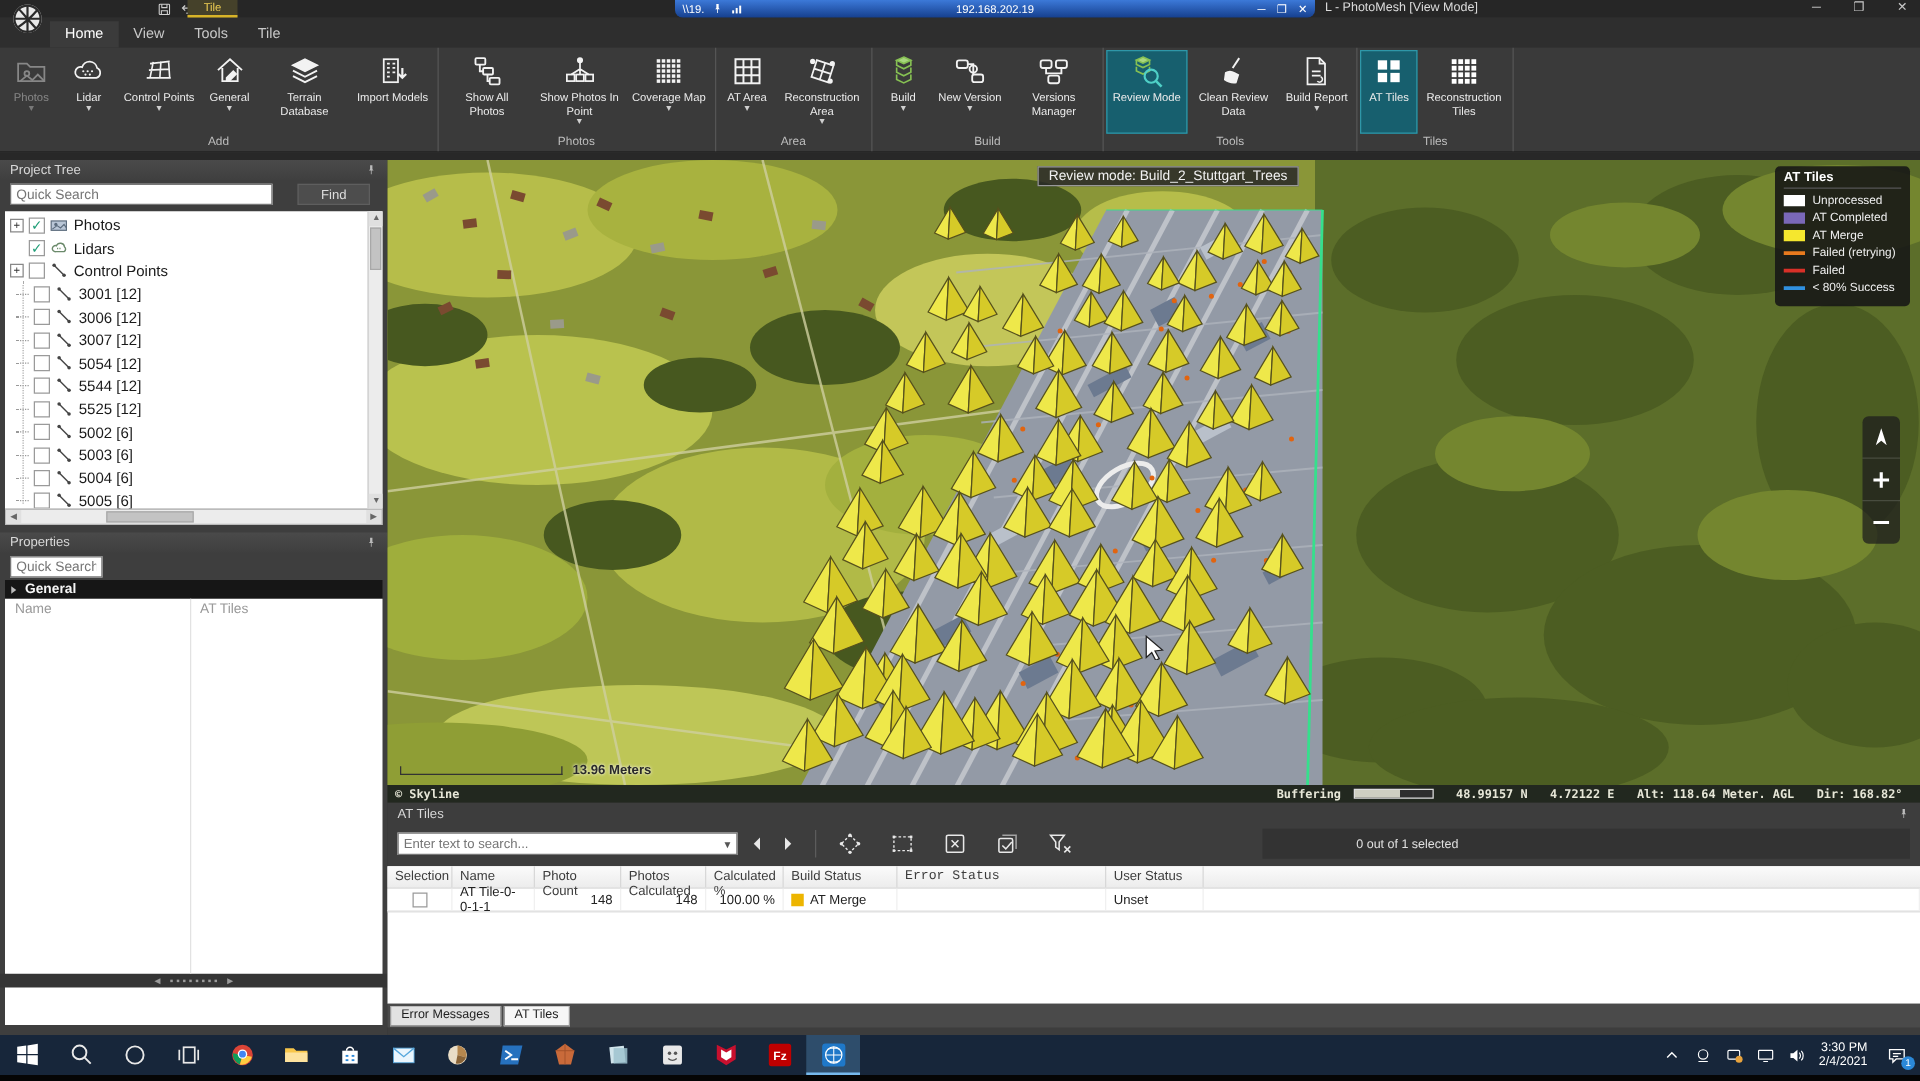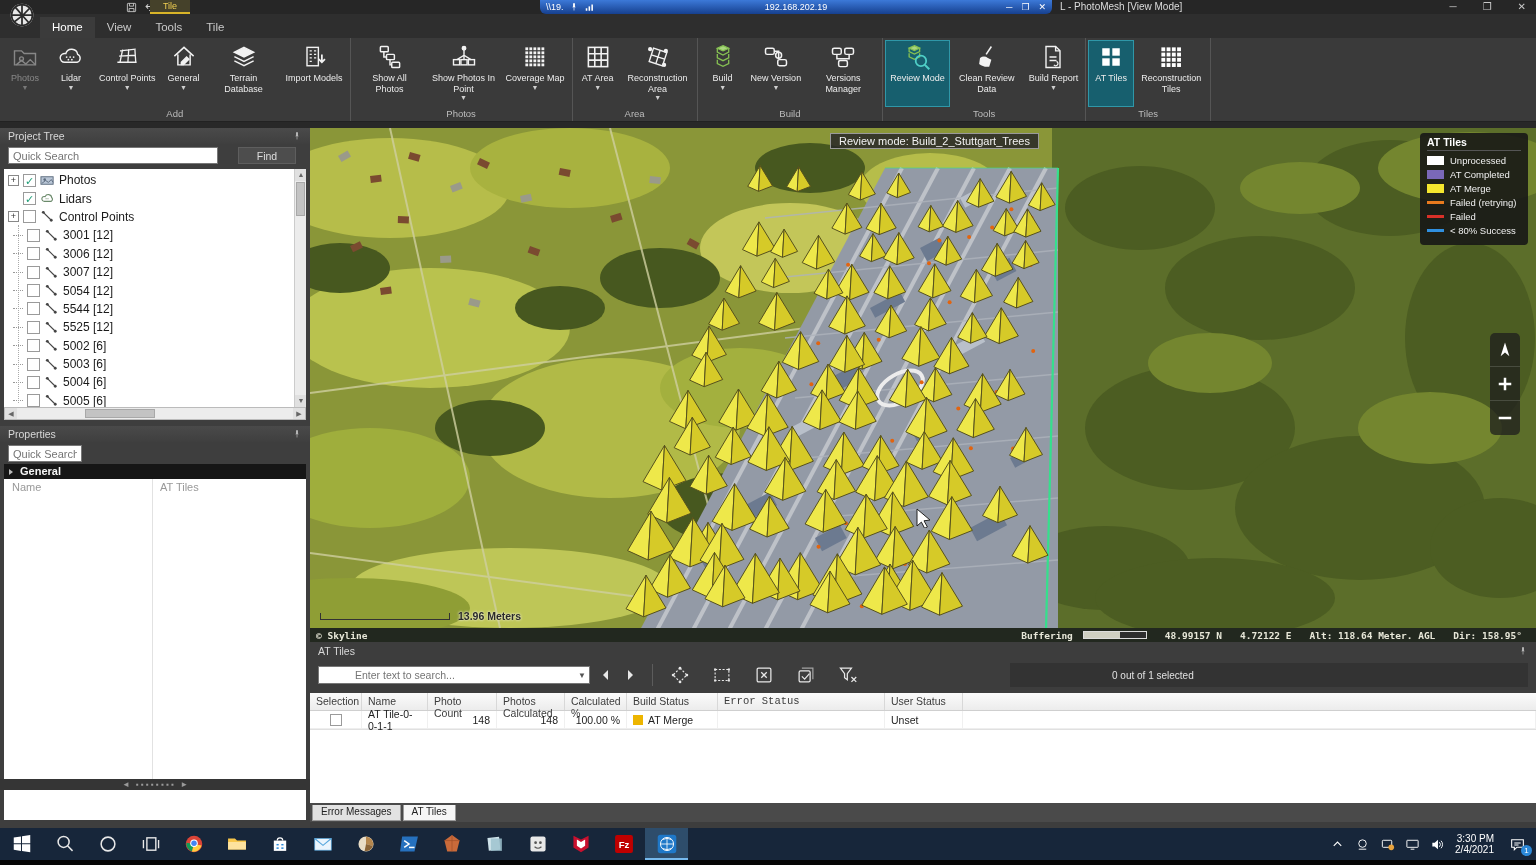--- a/index.html
+++ b/index.html
@@ -111,27 +111,27 @@
   #buffer-bar{width:64px;height:8px;border:1px solid #ddd;background:#2e2e2e;position:relative;}
   #buffer-bar .fill{position:absolute;left:0;top:0;bottom:0;width:58%;background:#cfcfc2;}
   #map-cursor{position:absolute;left:606px;top:380px;width:16px;height:20px;z-index:8;}
 
   
   #bottompanel{position:absolute;left:310px;top:642px;width:1226px;height:186px;background:#3d3d3d;}
   #bp-head{height:17px;display:flex;align-items:center;padding:0 8px;font-size:10.5px;color:#d8d8d8;}
   #bp-head .pin{margin-left:auto;width:10px;height:12px;color:#bbb;}
   #bp-toolbar{height:32px;display:flex;align-items:center;padding:0 8px;gap:8px;position:relative;}
   #bp-search{width:272px;height:18px;background:#fff;border:1px solid #777;display:flex;align-items:center;}
-  #bp-search input{flex:1;border:none;outline:none;font-size:10.5px;padding:0 4px;color:#333;font-family:inherit;background:transparent;margin-left:32px;}
+  #bp-search input{flex:1;border:none;outline:none;font-size:10.5px;padding:0 4px;color:#333;font-family:inherit;background:transparent;}
   #bp-search .dd{width:14px;color:#555;font-size:8px;text-align:center;}
   .navarrow{width:16px;height:16px;color:#e8e8e8;}
   .bp-sep{width:1px;height:22px;background:#5c5c5c;margin:0 6px;}
   .bp-tool{width:26px;height:26px;color:#e8e8e8;padding:2px;}
   #bp-selected{position:absolute;left:700px;right:8px;top:4px;bottom:4px;background:#333;display:flex;align-items:center;}
-  #bp-selected span{margin-left:102px;font-size:10px;color:#e0e0e0;}
+  #bp-selected span{margin-left:75px;font-size:10px;color:#e0e0e0;}
   #bp-table{margin:2px 0 0;background:#fff;}
   .thead{display:flex;background:linear-gradient(#fbfbfb,#ececec);border-bottom:1px solid #cfcfcf;}
   .thead .tc{font-size:10.5px;color:#3c3c3c;padding:2px 6px;border-right:1px solid #d8d8d8;height:17px;}
   .trowd{display:flex;background:#fff;border-bottom:1px solid #eee;height:18px;align-items:center;}
   .trowd .tc{font-size:10.5px;color:#222;padding:0 6px;border-right:1px solid #f0f0f0;display:flex;align-items:center;height:100%;}
   .tc.r{justify-content:flex-end;text-align:right;}
   .tc.c{justify-content:center;}
   .rowcb{width:12px;height:12px;border:1px solid #9a9a9a;background:#fff;}
   .bs-swatch{width:10px;height:10px;margin-right:5px;flex:none;}
   #bp-white{background:#fff;height:74px;border-top:1px solid #e0e0e0;}
@@ -1133,21 +1133,21 @@
     <span class="right">
       <span id="buffer-wrap">
         <span>Buffering</span>
         <span id="buffer-bar">
             <span class="fill"></span>
           </span>
       </span>
       <span>48.99157 N</span>
       <span>4.72122 E</span>
       <span>Alt: 118.64 Meter. AGL</span>
-      <span>Dir: 158.95°</span>
+      <span>Dir: 168.82°</span>
     </span>
   </div>
 
   <div id="bottompanel">
     <div id="bp-head">
       <span>AT Tiles</span>
       <span class="icon pin">
           <svg viewBox="0 0 32 32" fill="currentColor">
             <path d="M13 4h6v10l3 3H10l3-3zM15 17h2v10h-2z"></path>
           </svg>

